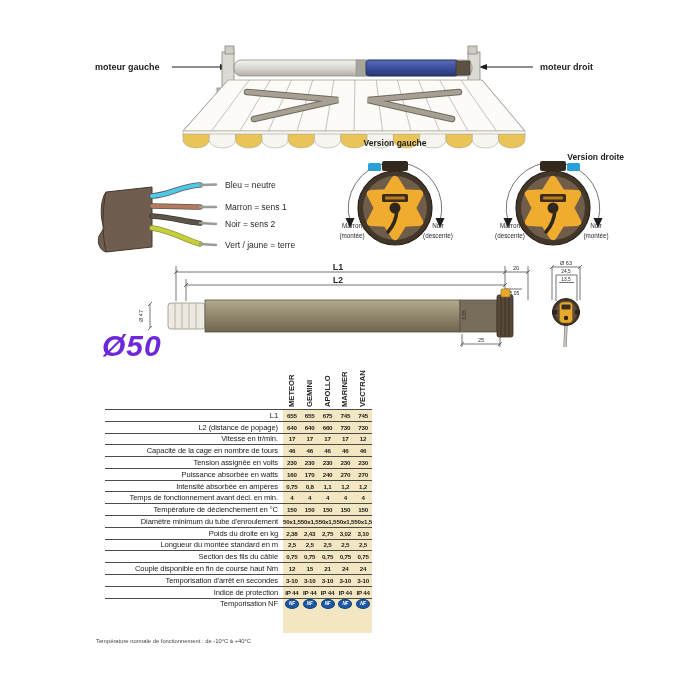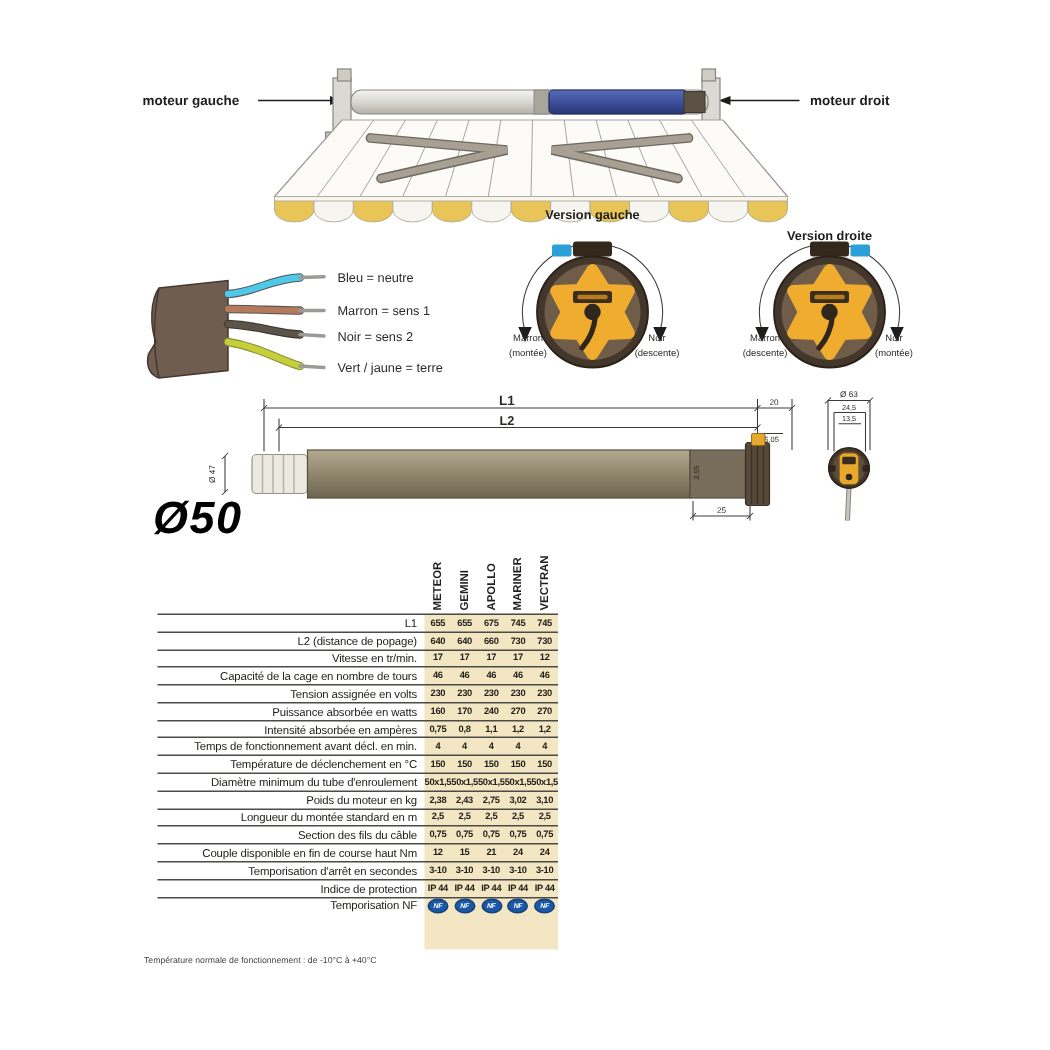--- a/index.html
+++ b/index.html
@@ -3,21 +3,21 @@
 <meta charset="utf-8">
 <style>
   html,body{margin:0;padding:0;background:#ffffff;}
   .page{position:relative;width:700px;height:700px;background:#ffffff;
         font-family:"Liberation Sans",sans-serif;color:#1d1d1b;overflow:hidden;}
   .abs{position:absolute;}
   .lbl{font-size:9px;font-weight:bold;color:#1d1d1b;white-space:nowrap;}
   .ver-title{font-size:8.5px;font-weight:bold;text-align:center;width:120px;}
   .ver-side{font-size:6.3px;text-align:center;width:48px;color:#2a2a28;line-height:8px;}
   .wire-label{font-size:8.5px;color:#2a2a28;white-space:nowrap;}
-  .big-dia{font-size:30px;font-weight:bold;font-style:italic;color:#000000;letter-spacing:1px;}
+  .big-dia{font-size:30px;font-weight:bold;font-style:italic;color:#6d28d9;letter-spacing:1px;}
   svg text{font-family:"Liberation Sans",sans-serif;fill:#2b2b28;}
   .dim{stroke:#3a3a38;stroke-width:0.7;fill:none;}
   .seam{stroke:#9b9b95;stroke-width:0.6;}
   
   .spec-table{position:absolute;left:105px;top:358px;width:267px;height:280px;}
   .beige-bg{position:absolute;left:178px;top:51px;width:89px;height:224px;background:#f3e6c3;}
   .col-header{position:absolute;top:49px;width:46px;height:17.8px;line-height:17.8px;
       transform:rotate(-90deg);transform-origin:0 0;font-size:7.6px;font-weight:bold;
       text-align:left;white-space:nowrap;color:#1f1f1d;}
   .spec-rows{position:absolute;left:0;top:51px;width:267px;}
@@ -177,21 +177,21 @@
       <circle cx="553" cy="208" r="32" fill="#6f5d49"></circle>
       <polygon class="star" fill="#f0ac2e" stroke="#f0ac2e" stroke-width="8" stroke-linejoin="round" points="553.0,180.0 561.5,193.3 577.2,194.0 570.0,208.0 577.2,222.0 561.5,222.7 553.0,236.0 544.5,222.7 528.8,222.0 536.0,208.0 528.8,194.0 544.5,193.3"></polygon>
       <circle cx="553" cy="208" r="15" fill="#f0ac2e"></circle>
       <rect x="540" y="194" width="26" height="8" rx="1.5" fill="#3a2d1d"></rect>
       <rect x="543" y="196.5" width="20" height="3" rx="1" fill="#d89020" opacity="0.8"></rect>
       <circle cx="553" cy="208" r="5.5" fill="#2f261c"></circle>
       <path d="M 555,210 q -1,13 -9,22" fill="none" stroke="#2f261c" stroke-width="3.5" stroke-linecap="round"></path>
     </g>
   </svg>
   <div class="abs ver-title" style="left:335px;top:138px;">Version gauche</div>
-  <div class="abs ver-title" style="left:493px;top:152px;">Version droite</div>
+  <div class="abs ver-title" style="left:504px;top:152px;text-align:right;">Version droite</div>
   <div class="abs ver-side" style="left:328px;top:222px;">Marron</div>
   <div class="abs ver-side" style="left:328px;top:232px;">(montée)</div>
   <div class="abs ver-side" style="left:414px;top:222px;">Noir</div>
   <div class="abs ver-side" style="left:414px;top:232px;">(descente)</div>
   <div class="abs ver-side" style="left:486px;top:222px;">Marron</div>
   <div class="abs ver-side" style="left:486px;top:232px;">(descente)</div>
   <div class="abs ver-side" style="left:572px;top:222px;">Noir</div>
   <div class="abs ver-side" style="left:572px;top:232px;">(montée)</div>
 
   <svg class="abs" style="left:95px;top:258px;" width="540" height="110" viewBox="95 258 540 110">
@@ -353,21 +353,21 @@
         </div>
         <div class="spec-row">
           <div class="spec-label">Diamètre minimum du tube d'enroulement</div>
           <div class="spec-val">50x1,5</div>
           <div class="spec-val">50x1,5</div>
           <div class="spec-val">50x1,5</div>
           <div class="spec-val">50x1,5</div>
           <div class="spec-val">50x1,5</div>
         </div>
         <div class="spec-row">
-          <div class="spec-label">Poids du moteur en kg</div>
+          <div class="spec-label">Poids du droite en kg</div>
           <div class="spec-val">2,38</div>
           <div class="spec-val">2,43</div>
           <div class="spec-val">2,75</div>
           <div class="spec-val">3,02</div>
           <div class="spec-val">3,10</div>
         </div>
         <div class="spec-row">
           <div class="spec-label">Longueur du montée standard en m</div>
           <div class="spec-val">2,5</div>
           <div class="spec-val">2,5</div>

